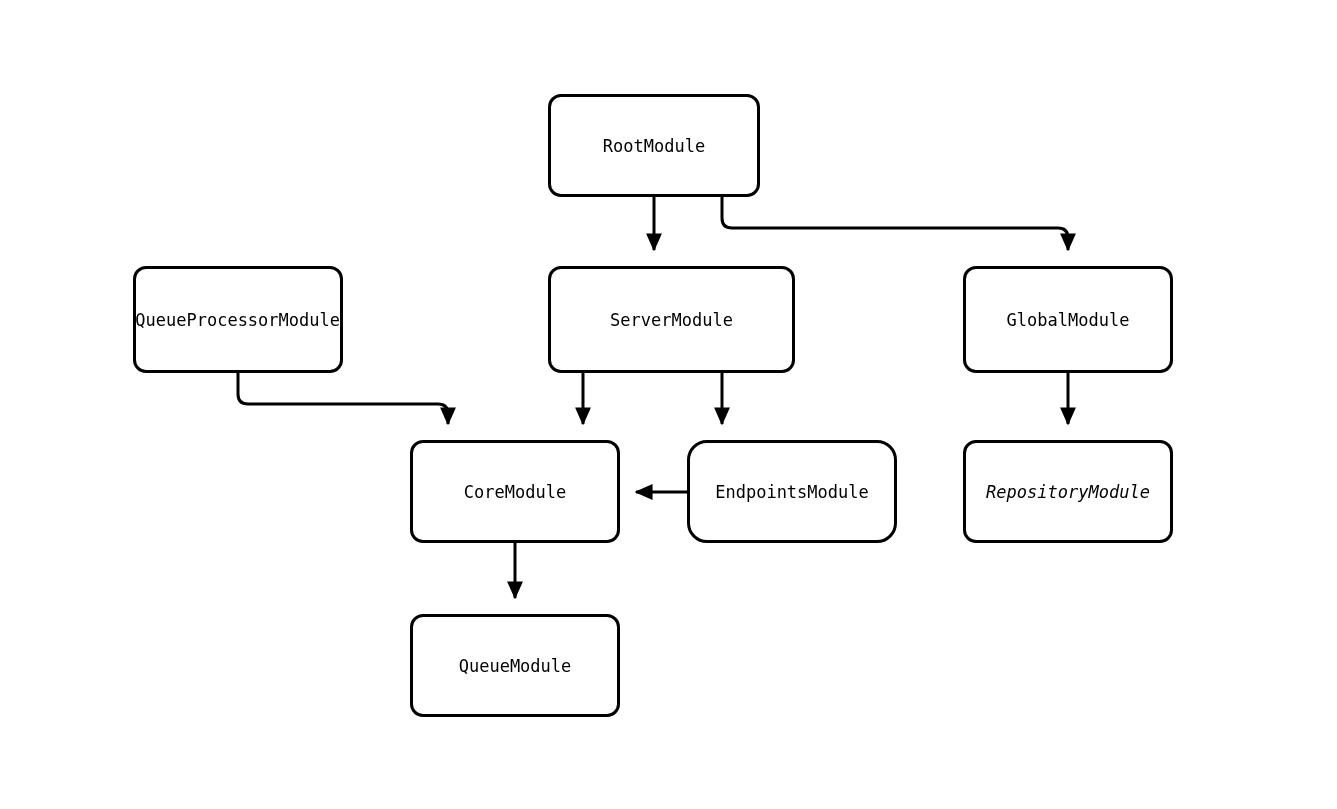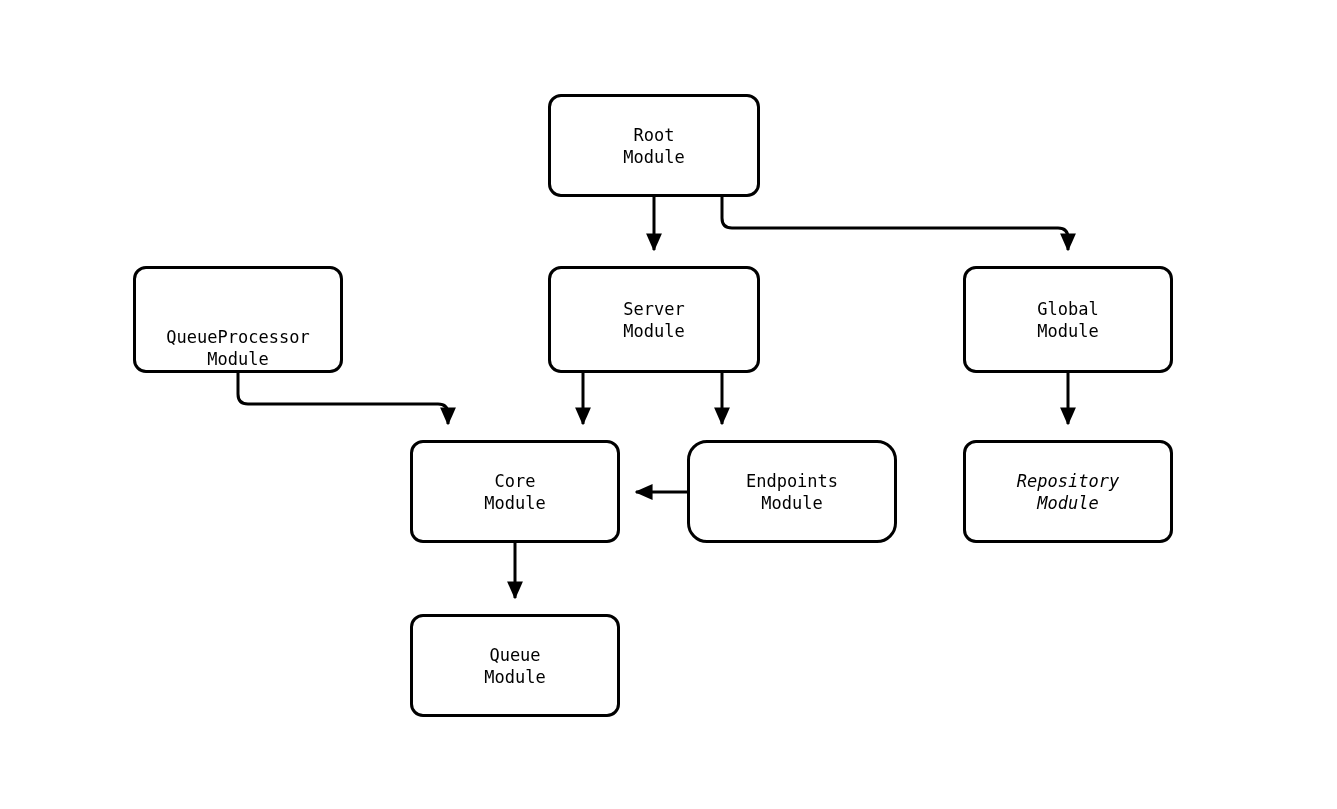--- a/index.html
+++ b/index.html
@@ -27,21 +27,20 @@
     width: 1337px;
     height: 809px;
   }
   .node {
     position: absolute;
     box-sizing: border-box;
     background: #ffffff;
     border: 3px solid #000000;
     border-radius: 13px;
     display: flex;
-    flex-direction: column;
     align-items: center;
     justify-content: center;
     text-align: center;
     z-index: 2;
   }
   .node-label {
     font-family: "DejaVu Sans Mono", "Liberation Mono", monospace;
     font-size: 17px;
     line-height: 22px;
     color: #000000;
@@ -81,21 +80,21 @@
   <div class="node" style="left:548px; top:94px; width:212px; height:103px;">
     <div class="node-label">Root</div>
     <div class="node-label">Module</div>
   </div>
 
   <div class="node" style="left:133px; top:266px; width:210px; height:107px;justify-content:flex-end;">
     <div class="node-label">QueueProcessor</div>
     <div class="node-label">Module</div>
   </div>
 
-  <div class="node" style="left:548px; top:266px; width:212px; height:107px;">
+  <div class="node" style="left:548px; top:266px; width:247px; height:107px;">
     <div class="node-label">Server</div>
     <div class="node-label">Module</div>
   </div>
 
   <div class="node" style="left:963px; top:266px; width:210px; height:107px;">
     <div class="node-label">Global</div>
     <div class="node-label">Module</div>
   </div>
 
   <div class="node" style="left:410px; top:440px; width:210px; height:103px;">

